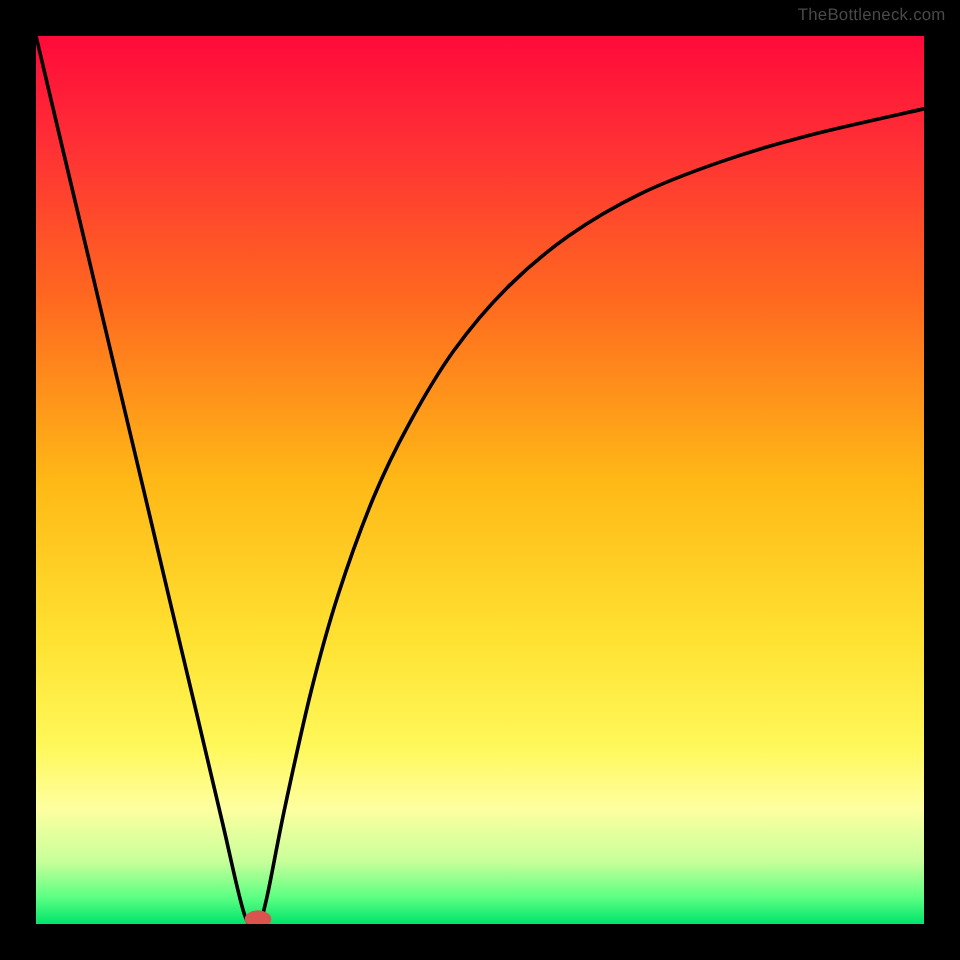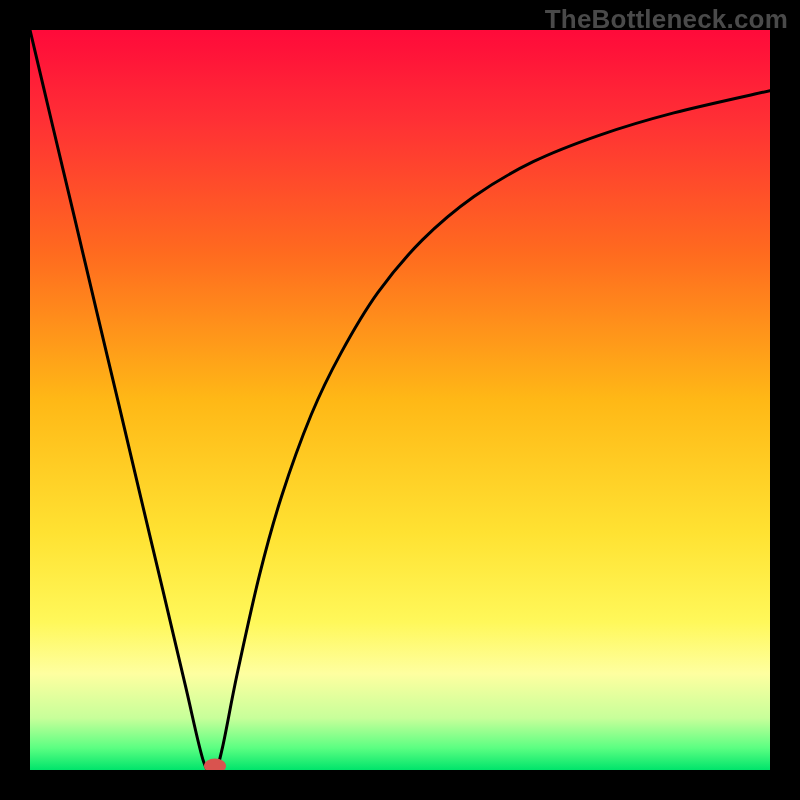--- a/index.html
+++ b/index.html
@@ -15,22 +15,22 @@
     position: relative;
     width: 800px;
     height: 800px;
     background: #000;
   }
   .watermark {
     position: absolute;
     top: 4px;
     right: 12px;
     color: #4a4a4a;
-    font-size: 26px;
-    font-weight: 700;
+    font-size: 14px;
+    font-weight: 400;
     letter-spacing: 0.2px;
     z-index: 3;
   }
   svg.plot {
     position: absolute;
     left: 30px;
     top: 30px;
     width: 740px;
     height: 740px;
     display: block;

